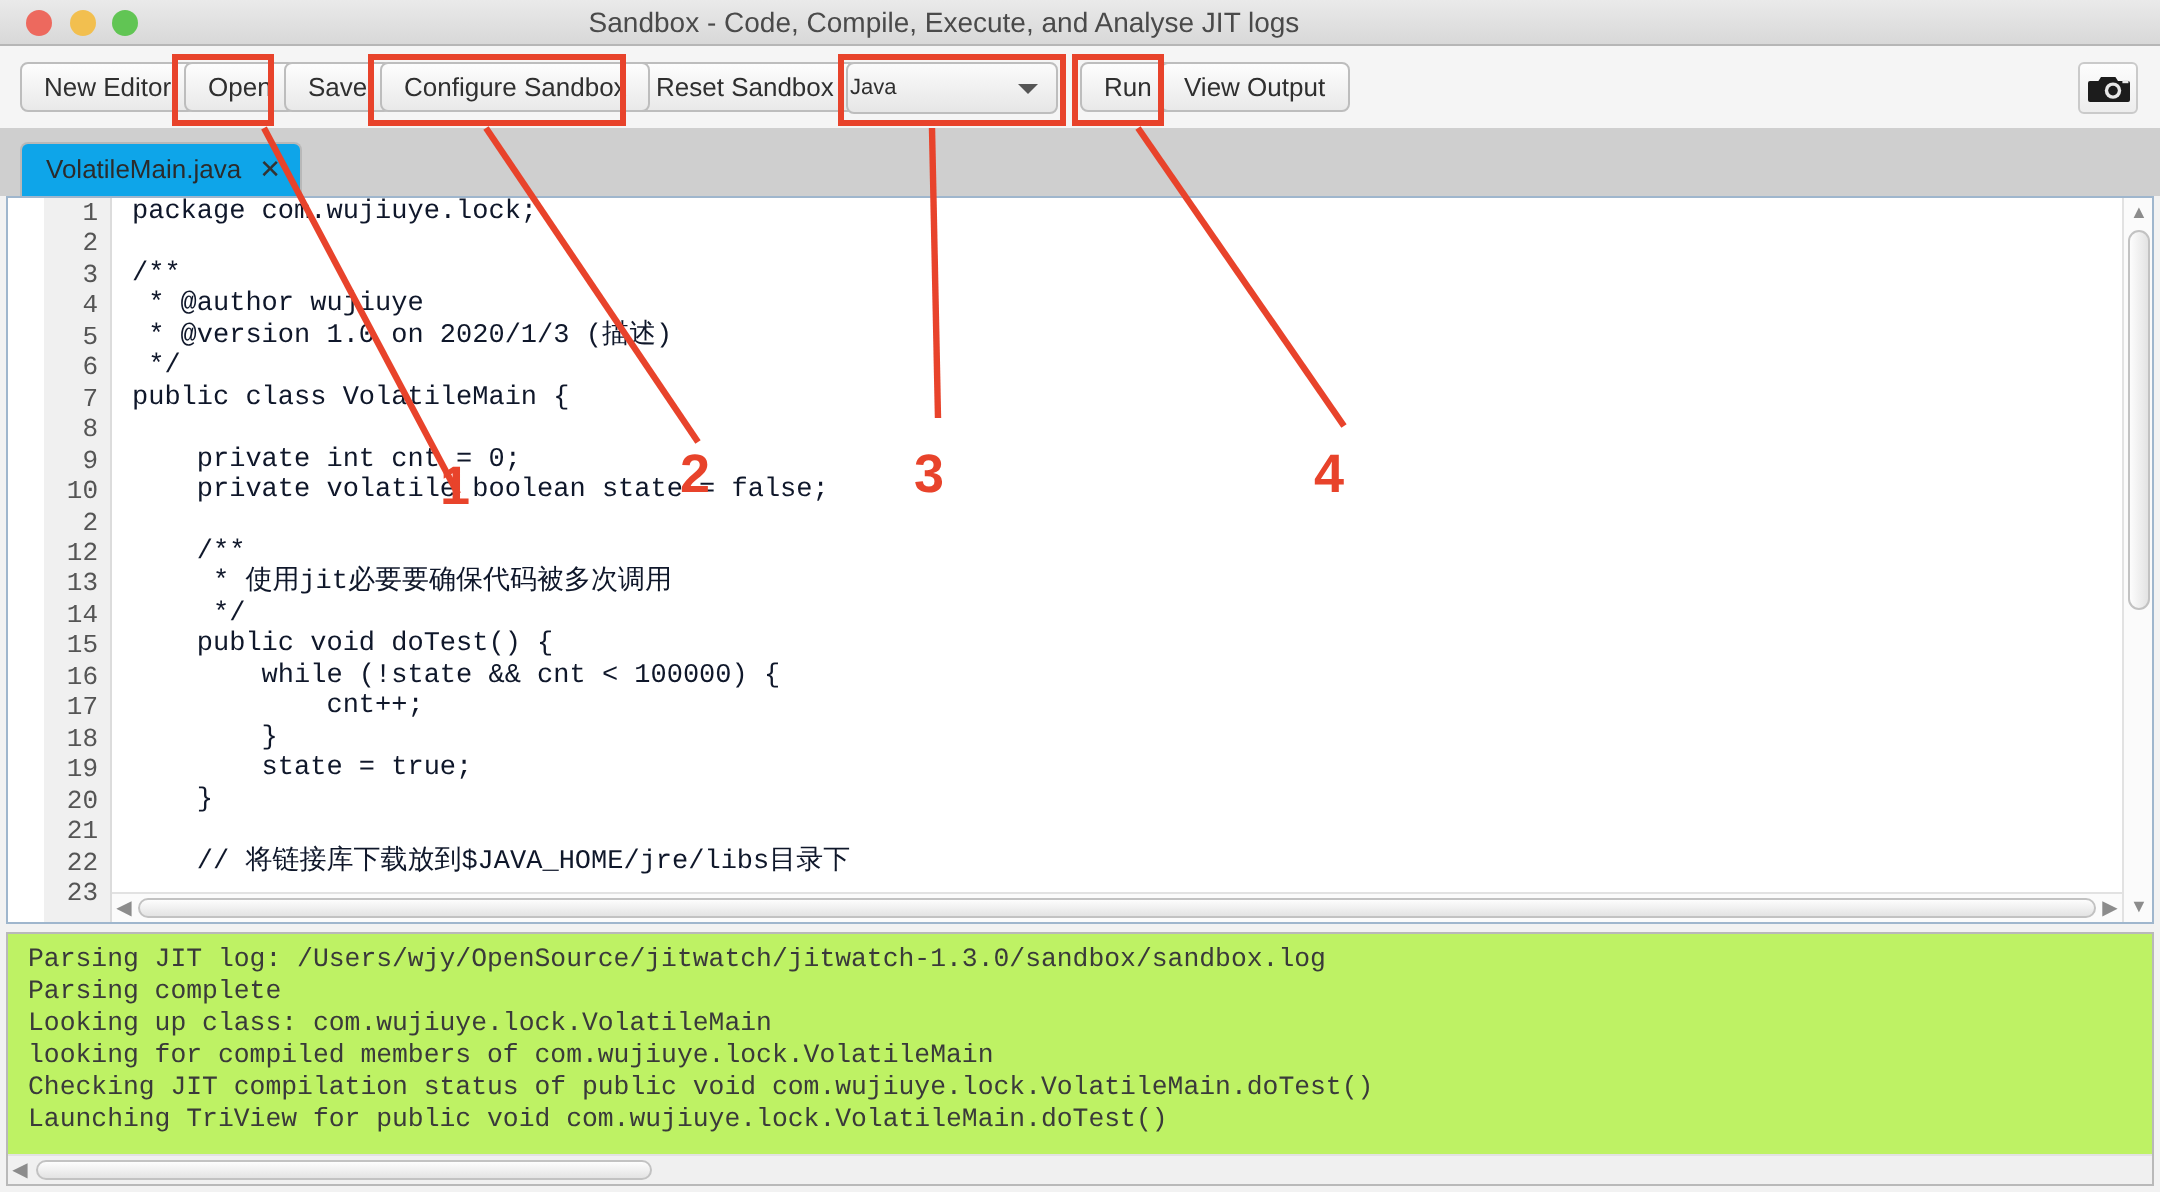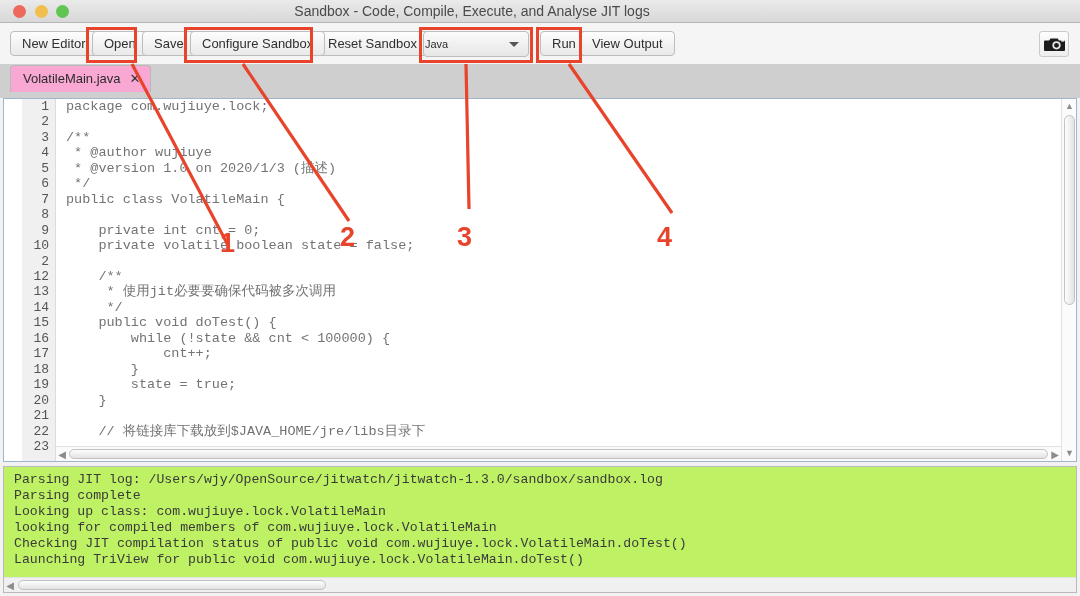--- a/index.html
+++ b/index.html
@@ -125,24 +125,24 @@
   .tabstrip {
     position: absolute;
     left: 0; top: 65px;
     width: 1080px;
     height: 33px;
     background: #cfcfcf;
     box-sizing: border-box;
   }
   .tab {
     position: absolute;
-    left: 10px; top: 0;
+    left: 10px; top: 6px;
     height: 27px;
     padding: 0 10px 0 12px;
-    background: #f9a8d4;
+    background: #0ea5e9;
     border: 1px solid #b8b8b8;
     border-bottom: none;
     border-radius: 4px 4px 0 0;
     line-height: 25px;
     font-size: 13px;
     color: #2b2b2b;
     box-sizing: border-box;
     white-space: nowrap;
     cursor: default;
   }
@@ -189,21 +189,21 @@
     color: #555555;
   }
   .code {
     position: absolute;
     left: 62px; top: 0;
     right: 16px;
     white-space: pre;
     font-family: "Liberation Mono", monospace;
     font-size: 13.5px;
     line-height: 15.45px;
-    color: #737373;
+    color: #0f172a;
   }
   .code .ln { white-space: pre; }
 
   
   .vscroll {
     position: absolute;
     right: 0; top: 0;
     width: 15px;
     height: 100%;
     background: #fbfbfb;

